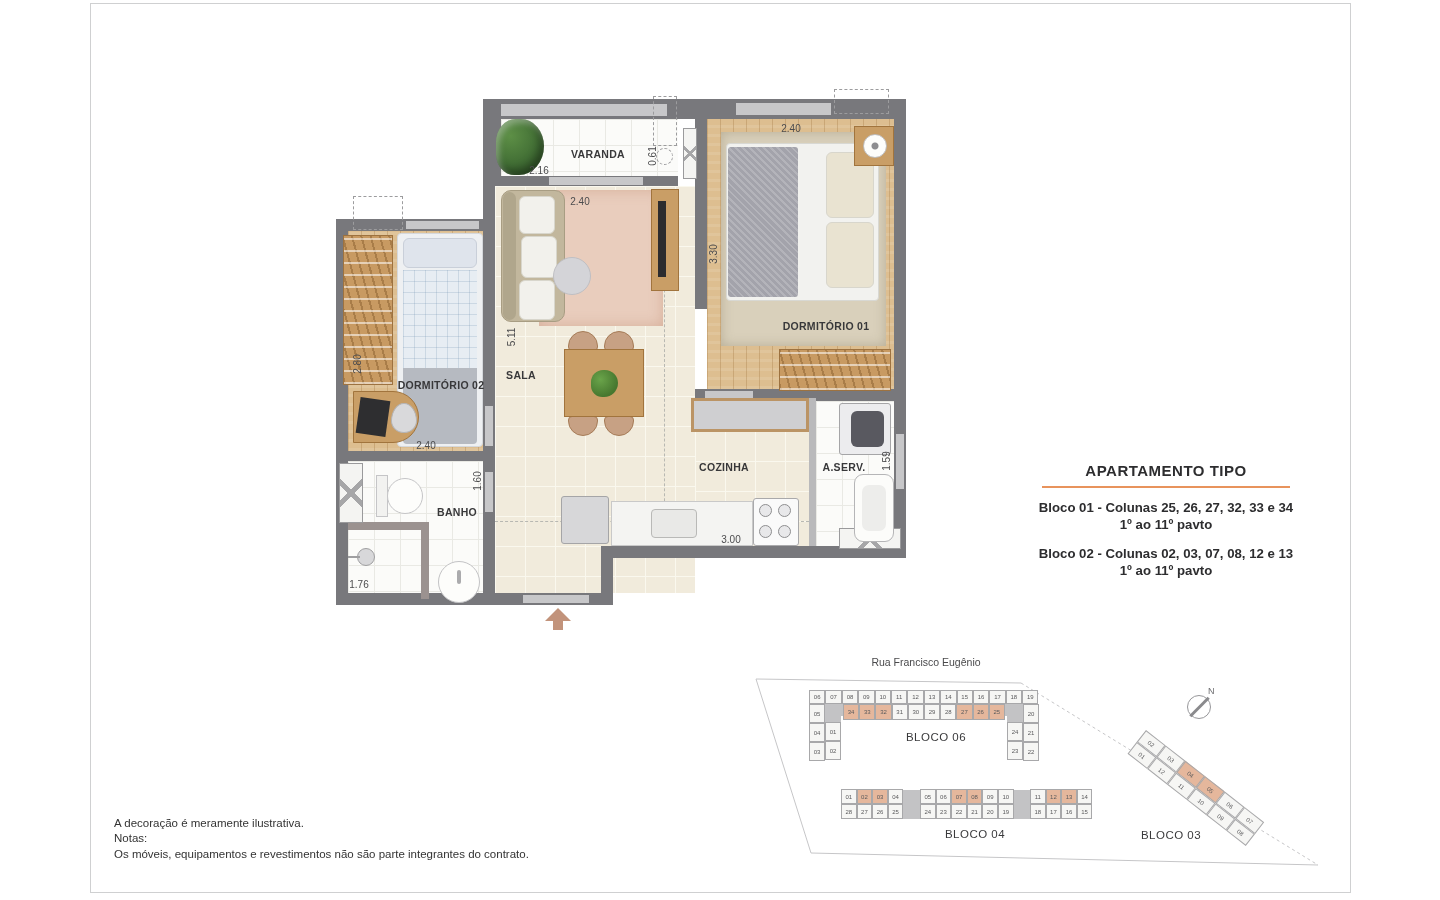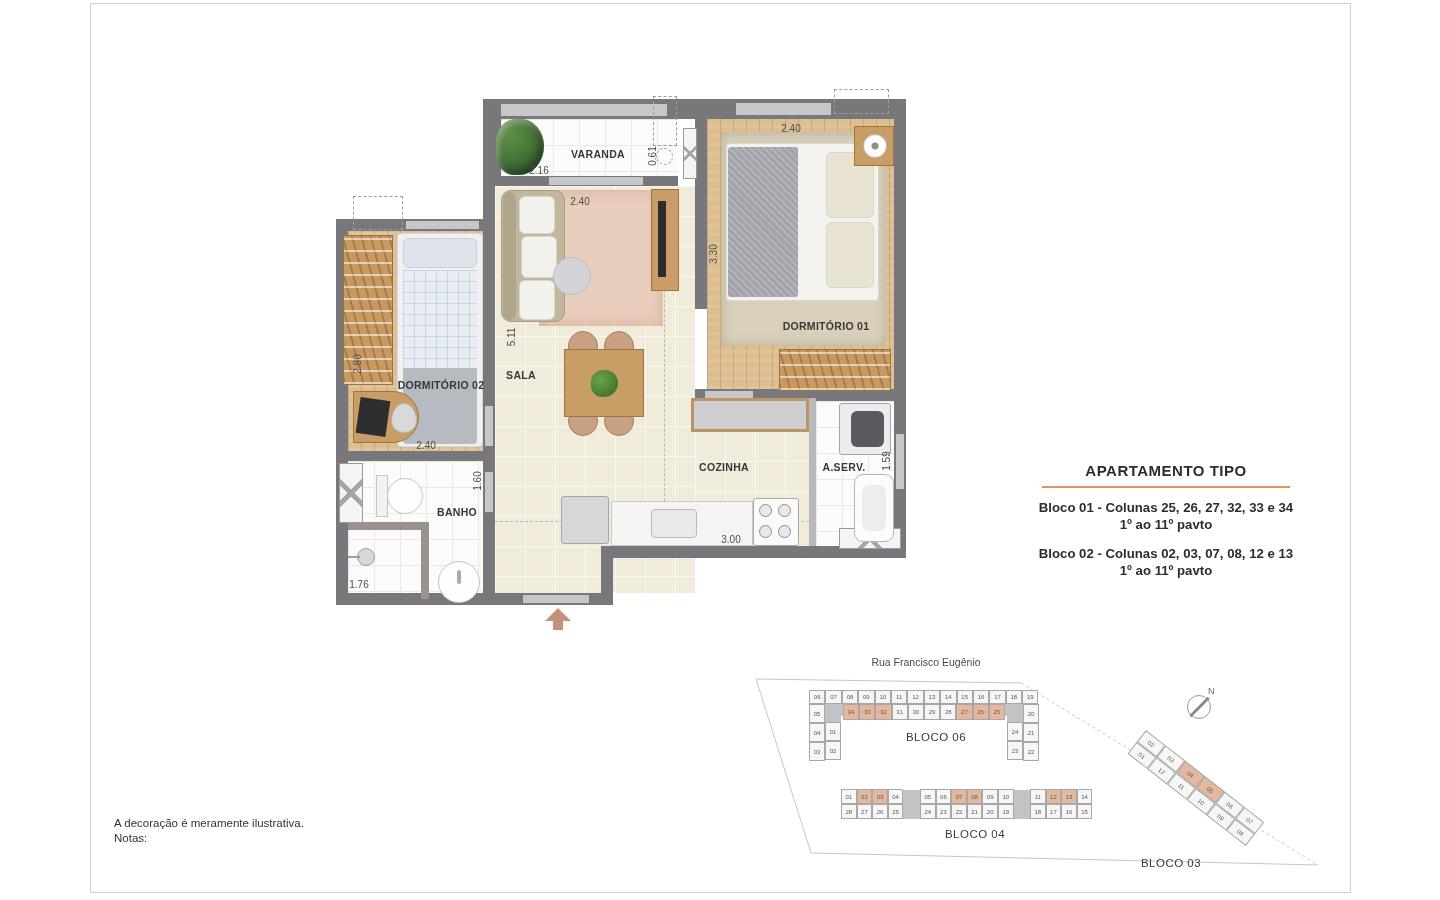--- a/index.html
+++ b/index.html
@@ -336,26 +336,27 @@
         </div>
       <div class="urow b3" style="left:0;top:15px;">
           <span class="unit">01</span>
           <span class="unit">12</span>
           <span class="unit">11</span>
           <span class="unit">10</span>
           <span class="unit">09</span>
           <span class="unit">08</span>
         </div>
     </div>
-    <div class="blklabel" style="left:1020px;top:825px;margin-top:28px;">BLOCO 03</div>
+    <div class="blklabel" style="left:1020px;top:825px;">BLOCO 03</div>
 
     <div class="compass">
       <div class="needle"></div>
     </div>
     <div class="nlabel">N</div>
   </div>
 
   <div class="notes">
     <div>A decoração é meramente ilustrativa.</div>
     <div>Notas:</div>
+    <div>Os móveis, equipamentos e revestimentos não são parte integrantes do contrato.</div>
   </div>
 
 </div>
 
 </body></html>

